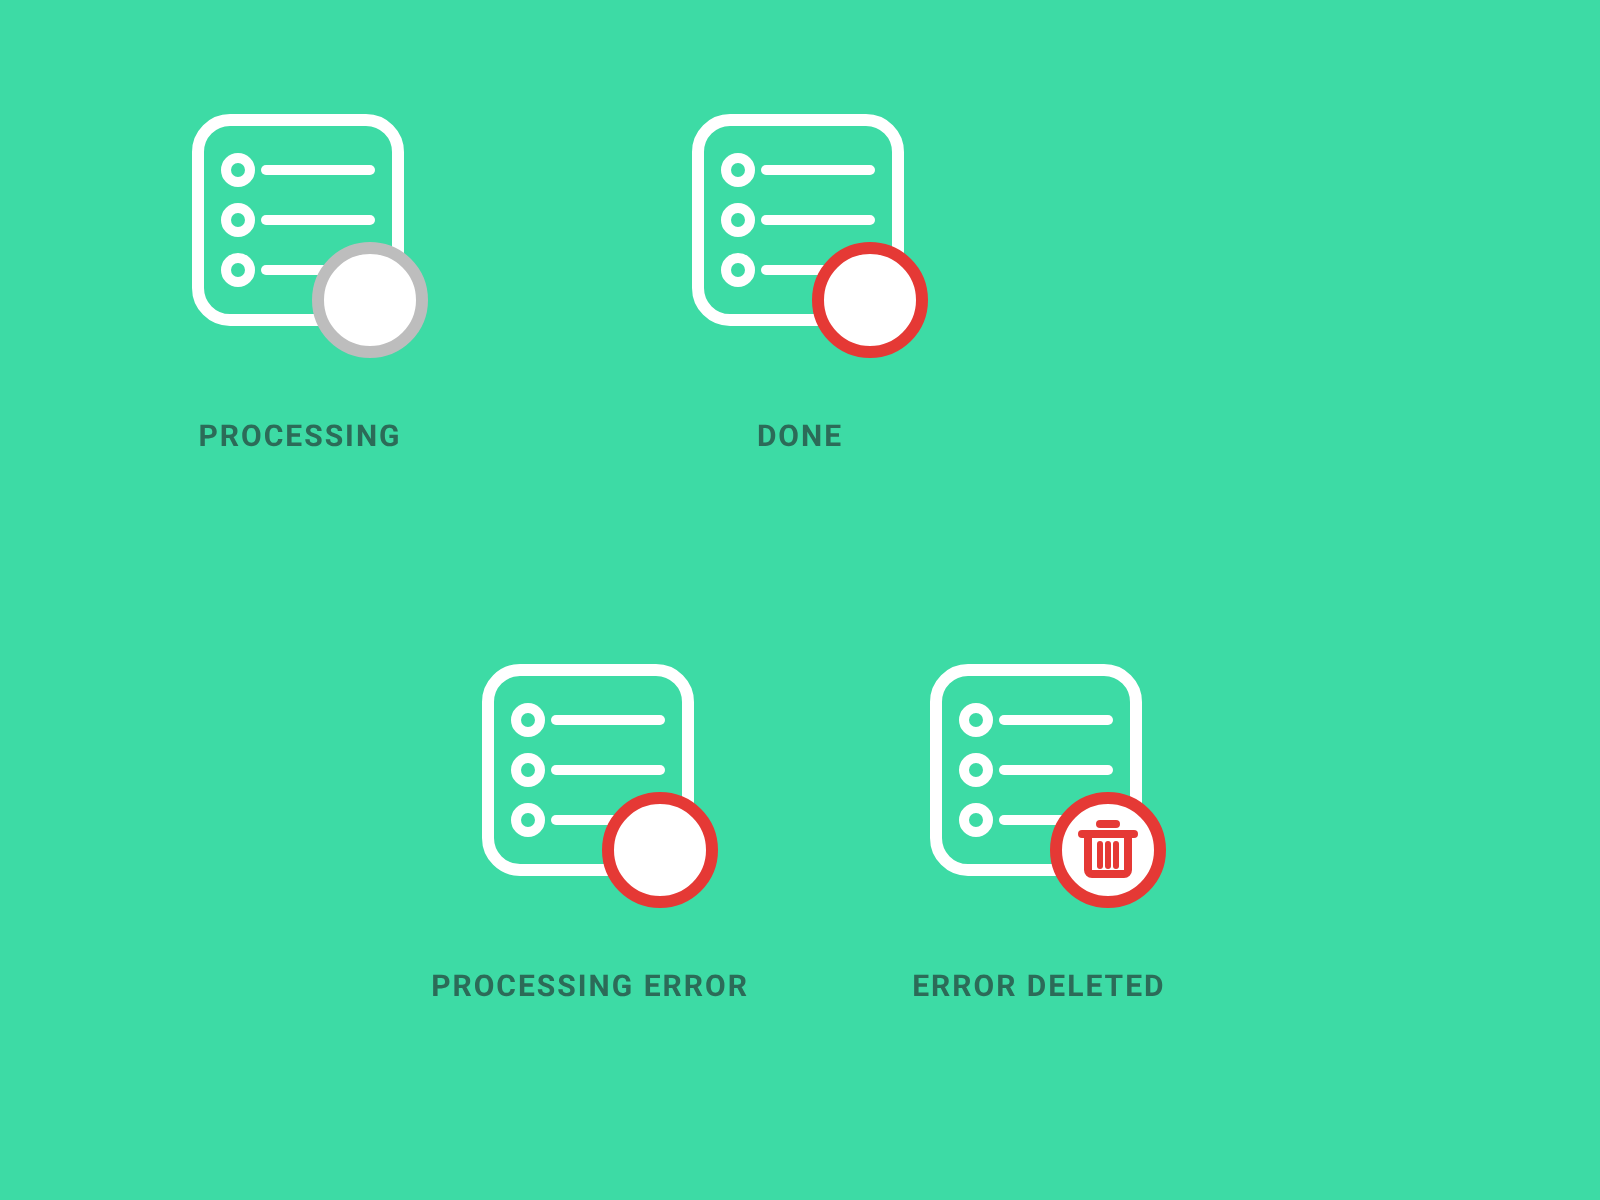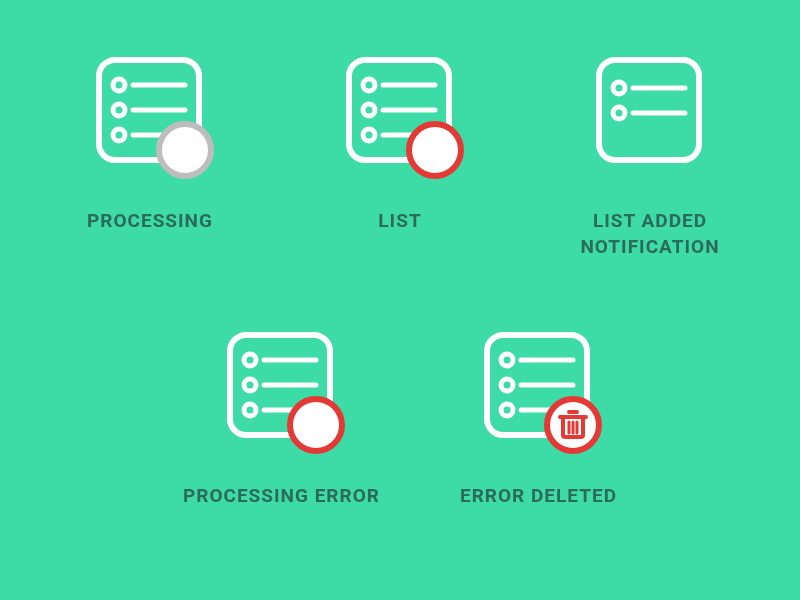--- a/index.html
+++ b/index.html
@@ -28,21 +28,21 @@
   .icon-wrap {
     height: 150px;
     display: flex;
     align-items: center;
     justify-content: center;
     position: relative;
   }
   .label {
     margin-top: 18px;
     color: #2C6B58;
-    font-size: 19px;
+    font-size: 15px;
     font-weight: 700;
     letter-spacing: 1px;
     text-align: center;
     line-height: 1.35;
     max-width: 200px;
   }
   .row2-container {
     grid-column: 1 / -1;
     display: flex;
     justify-content: center;
@@ -82,35 +82,23 @@
         <rect x="14" y="10" width="100" height="100" rx="16" ry="16" fill="none" stroke="#FFFFFF" stroke-width="6"></rect>
         <circle cx="34" cy="35" r="6" fill="none" stroke="#FFFFFF" stroke-width="5"></circle>
         <circle cx="34" cy="60" r="6" fill="none" stroke="#FFFFFF" stroke-width="5"></circle>
         <circle cx="34" cy="85" r="6" fill="none" stroke="#FFFFFF" stroke-width="5"></circle>
         <line x1="48" y1="35" x2="100" y2="35" stroke="#FFFFFF" stroke-width="5" stroke-linecap="round"></line>
         <line x1="48" y1="60" x2="100" y2="60" stroke="#FFFFFF" stroke-width="5" stroke-linecap="round"></line>
         <line x1="48" y1="85" x2="100" y2="85" stroke="#FFFFFF" stroke-width="5" stroke-linecap="round"></line>
         <circle cx="100" cy="100" r="26" fill="#FFFFFF" stroke="#E53935" stroke-width="6"></circle>
       </svg>
     </div>
-    <div class="label">LIST</div>
+    <div class="label">DONE</div>
   </div>
 
-  <div class="cell">
-    <div class="icon-wrap">
-      <svg width="130" height="130" viewBox="0 0 130 130">
-        <rect x="14" y="10" width="100" height="100" rx="16" ry="16" fill="none" stroke="#FFFFFF" stroke-width="6"></rect>
-        <circle cx="34" cy="38" r="6" fill="none" stroke="#FFFFFF" stroke-width="5"></circle>
-        <circle cx="34" cy="63" r="6" fill="none" stroke="#FFFFFF" stroke-width="5"></circle>
-        <line x1="48" y1="38" x2="100" y2="38" stroke="#FFFFFF" stroke-width="5" stroke-linecap="round"></line>
-        <line x1="48" y1="63" x2="100" y2="63" stroke="#FFFFFF" stroke-width="5" stroke-linecap="round"></line>
-      </svg>
-    </div>
-    <div class="label">LIST ADDED NOTIFICATION</div>
-  </div>
 
   <div class="row2-container">
     <div class="row2-cell">
       <div class="icon-wrap">
         <svg width="130" height="130" viewBox="0 0 130 130">
           <rect x="14" y="10" width="100" height="100" rx="16" ry="16" fill="none" stroke="#FFFFFF" stroke-width="6"></rect>
           <circle cx="34" cy="35" r="6" fill="none" stroke="#FFFFFF" stroke-width="5"></circle>
           <circle cx="34" cy="60" r="6" fill="none" stroke="#FFFFFF" stroke-width="5"></circle>
           <circle cx="34" cy="85" r="6" fill="none" stroke="#FFFFFF" stroke-width="5"></circle>
           <line x1="48" y1="35" x2="100" y2="35" stroke="#FFFFFF" stroke-width="5" stroke-linecap="round"></line>

